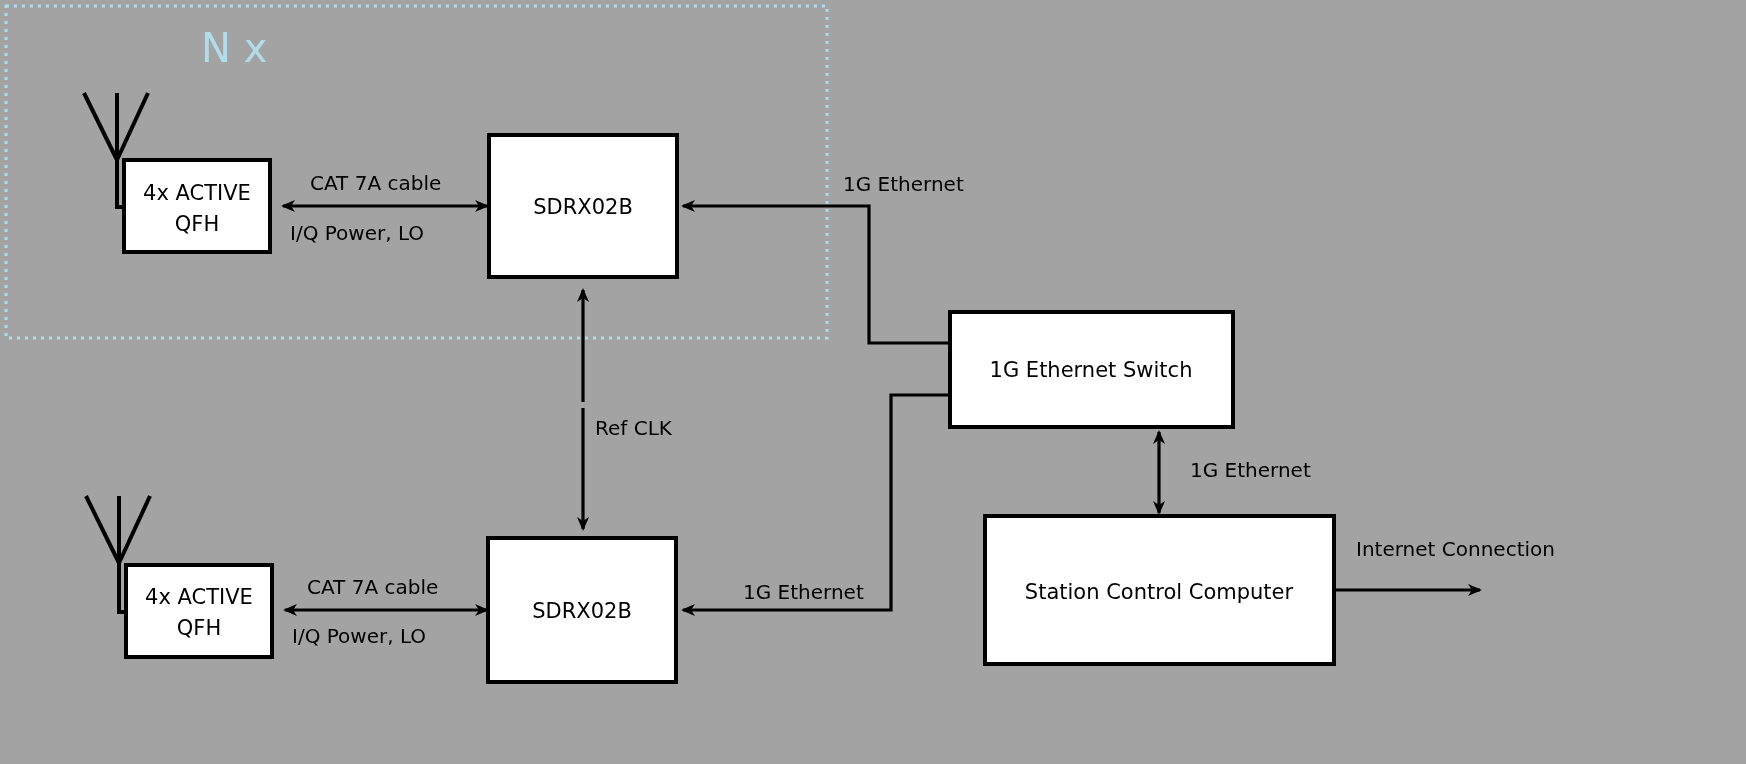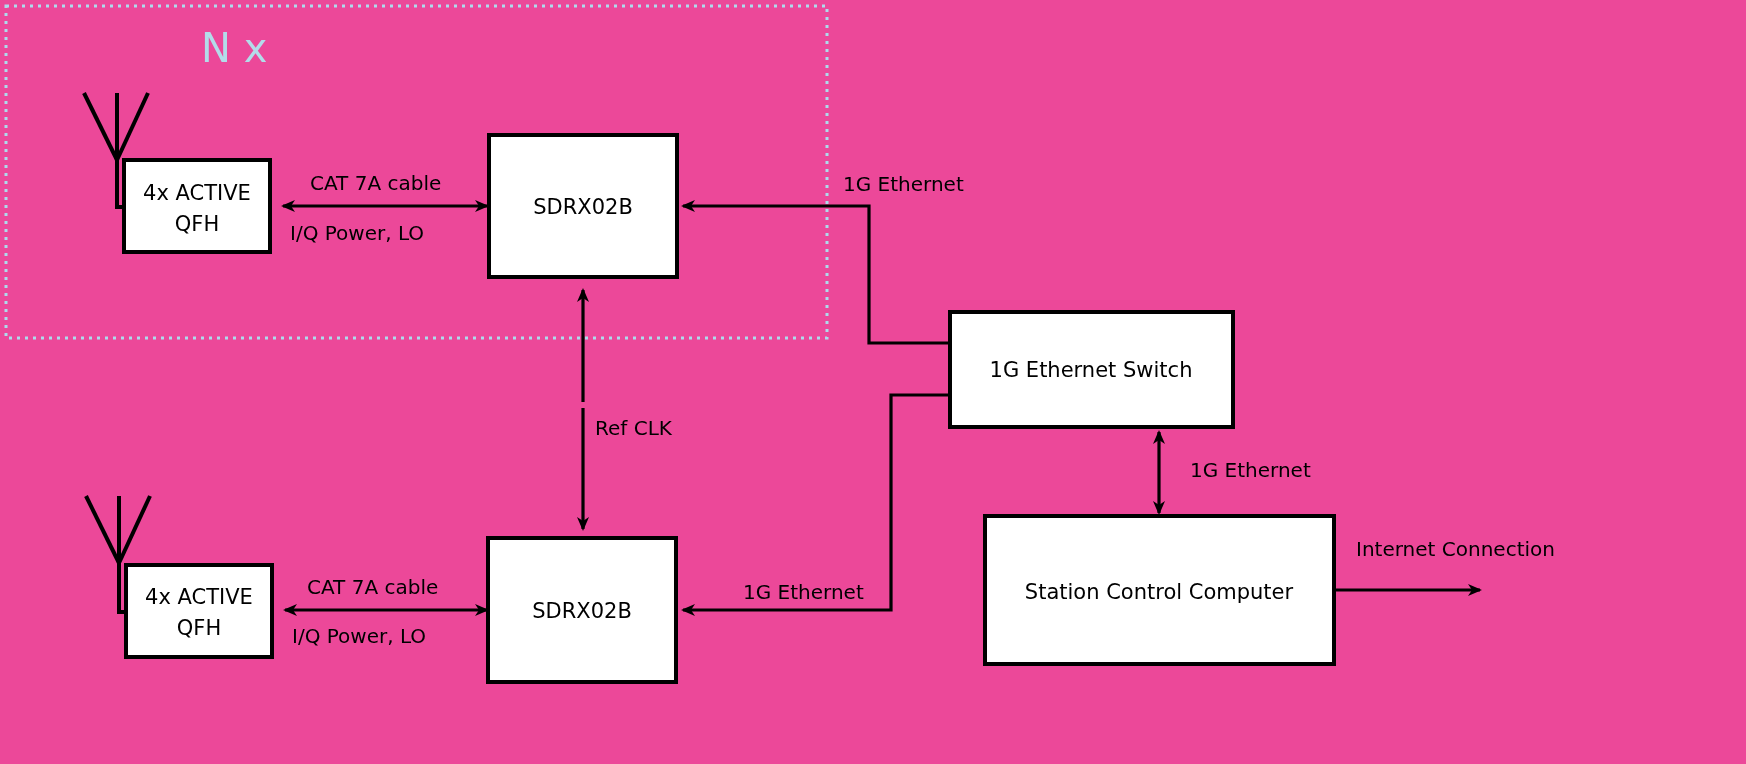--- a/index.html
+++ b/index.html
@@ -4,21 +4,21 @@
 <style>
   html, body {
     margin: 0;
     padding: 0;
     background: #ffffff;
   }
   #canvas {
     position: relative;
     width: 1746px;
     height: 764px;
-    background: #ec4899;
+    background: #a3a3a3;
     overflow: hidden;
     font-family: "DejaVu Sans", sans-serif;
   }
   svg.layer {
     position: absolute;
     left: 0;
     top: 0;
     width: 1746px;
     height: 764px;
   }

